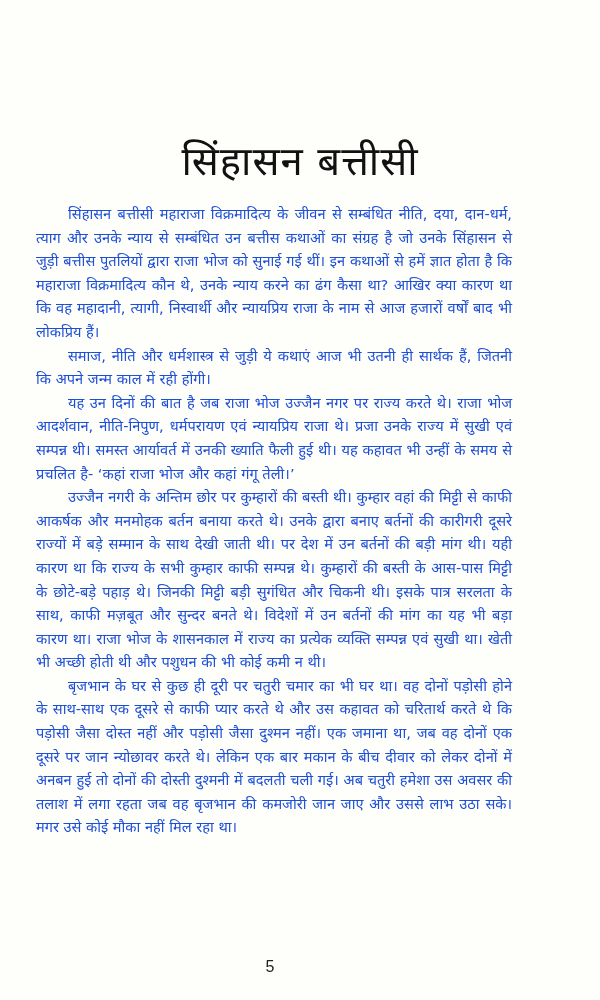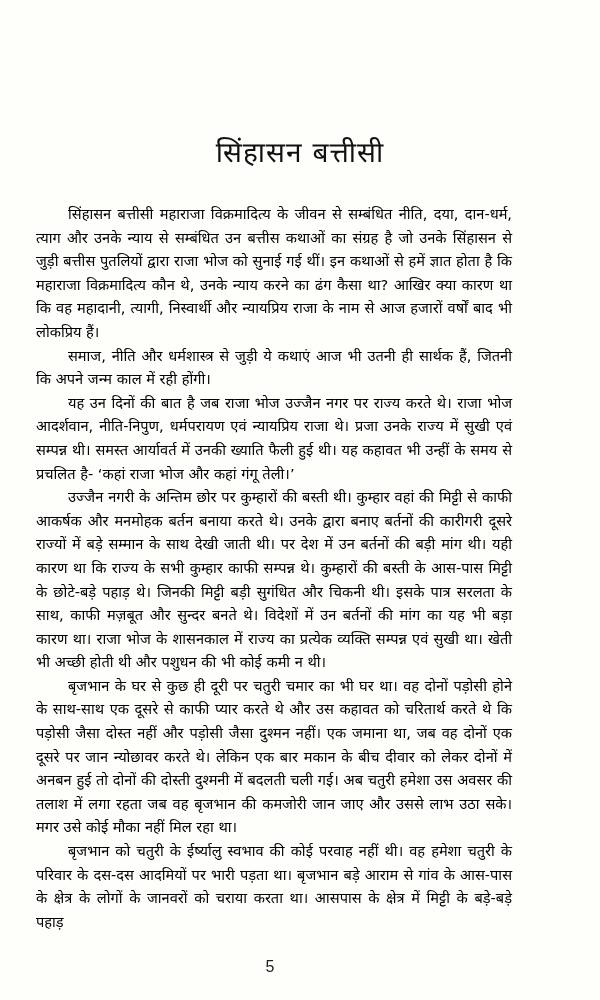--- a/index.html
+++ b/index.html
@@ -8,45 +8,44 @@
     background: #fefefb;
     font-family: "DejaVu Sans", sans-serif;
     color: #1a1a1a;
     position: relative;
   }
   .page { position: absolute; left: 0; top: 0; width: 600px; height: 1000px; }
   .title {
     position: absolute; top: 132px; left: 0; width: 600px;
     text-align: center;
     font-family: "DejaVu Sans", sans-serif;
-    font-size: 28px; font-weight: 400; letter-spacing: 1px;
+    font-size: 40px; font-weight: 400; letter-spacing: 1px;
     color: #111;
   }
   .body-text {
     position: absolute; left: 36px; top: 202px; width: 476px;
     font-size: 14.6px; line-height: 23.6px;
     text-align: justify;
-    color: #000000;
+    color: #1d4ed8;
   }
   .body-text p { margin: 0; text-indent: 32px; }
   .page-number {
     position: absolute; top: 958px; left: 0; width: 540px;
     text-align: center; font-size: 16px; color: #222;
     font-family: "Liberation Sans", sans-serif;
   }
 </style>
 </head>
 <body>
 
 <div class="page">
   <div class="title">सिंहासन बत्तीसी</div>
 
   <div class="body-text">
     <p>सिंहासन बत्तीसी महाराजा विक्रमादित्य के जीवन से सम्बंधित नीति, दया, दान-धर्म, त्याग और उनके न्याय से सम्बंधित उन बत्तीस कथाओं का संग्रह है जो उनके सिंहासन से जुड़ी बत्तीस पुतलियों द्वारा राजा भोज को सुनाई गई थीं। इन कथाओं से हमें ज्ञात होता है कि महाराजा विक्रमादित्य कौन थे, उनके न्याय करने का ढंग कैसा था? आखिर क्या कारण था कि वह महादानी, त्यागी, निस्वार्थी और न्यायप्रिय राजा के नाम से आज हजारों वर्षों बाद भी लोकप्रिय हैं।</p>
     <p>समाज, नीति और धर्मशास्त्र से जुड़ी ये कथाएं आज भी उतनी ही सार्थक हैं, जितनी कि अपने जन्म काल में रही होंगी।</p>
     <p>यह उन दिनों की बात है जब राजा भोज उज्जैन नगर पर राज्य करते थे। राजा भोज आदर्शवान, नीति-निपुण, धर्मपरायण एवं न्यायप्रिय राजा थे। प्रजा उनके राज्य में सुखी एवं सम्पन्न थी। समस्त आर्यावर्त में उनकी ख्याति फैली हुई थी। यह कहावत भी उन्हीं के समय से प्रचलित है- ‘कहां राजा भोज और कहां गंगू तेली।’</p>
     <p>उज्जैन नगरी के अन्तिम छोर पर कुम्हारों की बस्ती थी। कुम्हार वहां की मिट्टी से काफी आकर्षक और मनमोहक बर्तन बनाया करते थे। उनके द्वारा बनाए बर्तनों की कारीगरी दूसरे राज्यों में बड़े सम्मान के साथ देखी जाती थी। पर देश में उन बर्तनों की बड़ी मांग थी। यही कारण था कि राज्य के सभी कुम्हार काफी सम्पन्न थे। कुम्हारों की बस्ती के आस-पास मिट्टी के छोटे-बड़े पहाड़ थे। जिनकी मिट्टी बड़ी सुगंधित और चिकनी थी। इसके पात्र सरलता के साथ, काफी मज़बूत और सुन्दर बनते थे। विदेशों में उन बर्तनों की मांग का यह भी बड़ा कारण था। राजा भोज के शासनकाल में राज्य का प्रत्येक व्यक्ति सम्पन्न एवं सुखी था। खेती भी अच्छी होती थी और पशुधन की भी कोई कमी न थी।</p>
     <p>बृजभान के घर से कुछ ही दूरी पर चतुरी चमार का भी घर था। वह दोनों पड़ोसी होने के साथ-साथ एक दूसरे से काफी प्यार करते थे और उस कहावत को चरितार्थ करते थे कि पड़ोसी जैसा दोस्त नहीं और पड़ोसी जैसा दुश्मन नहीं। एक जमाना था, जब वह दोनों एक दूसरे पर जान न्योछावर करते थे। लेकिन एक बार मकान के बीच दीवार को लेकर दोनों में अनबन हुई तो दोनों की दोस्ती दुश्मनी में बदलती चली गई। अब चतुरी हमेशा उस अवसर की तलाश में लगा रहता जब वह बृजभान की कमजोरी जान जाए और उससे लाभ उठा सके। मगर उसे कोई मौका नहीं मिल रहा था।</p>
-    <p>बृजभान को चतुरी के ईर्ष्यालु स्वभाव की कोई परवाह नहीं थी। वह हमेशा चतुरी के परिवार के दस-दस आदमियों पर भारी पड़ता था। बृजभान बड़े आराम से गांव के आस-पास के क्षेत्र के लोगों के जानवरों को चराया करता था। आसपास के क्षेत्र में मिट्टी के बड़े-बड़े पहाड़</p>
   </div>
 
   <div class="page-number">5</div>
 </div>
 
 </body></html>

